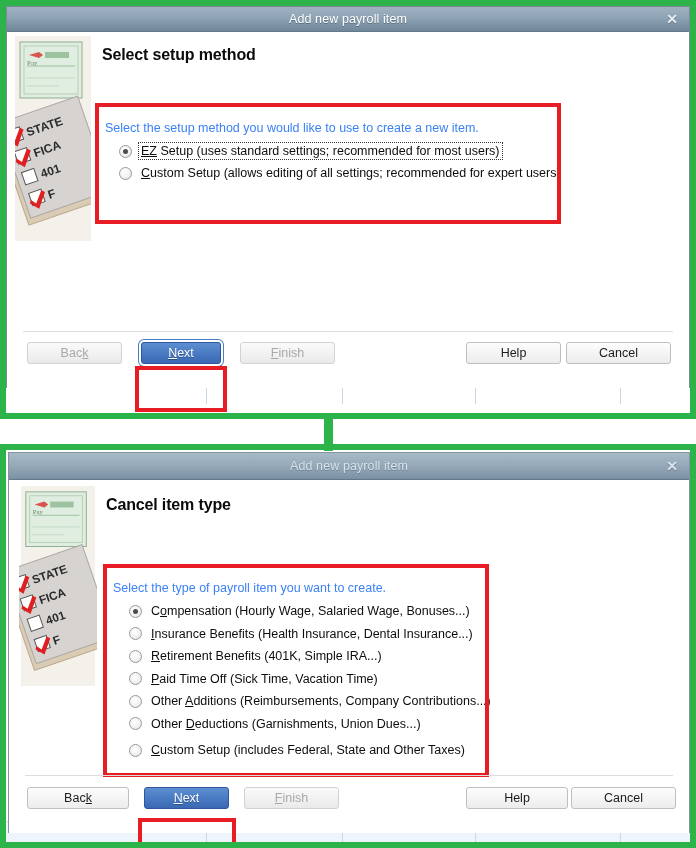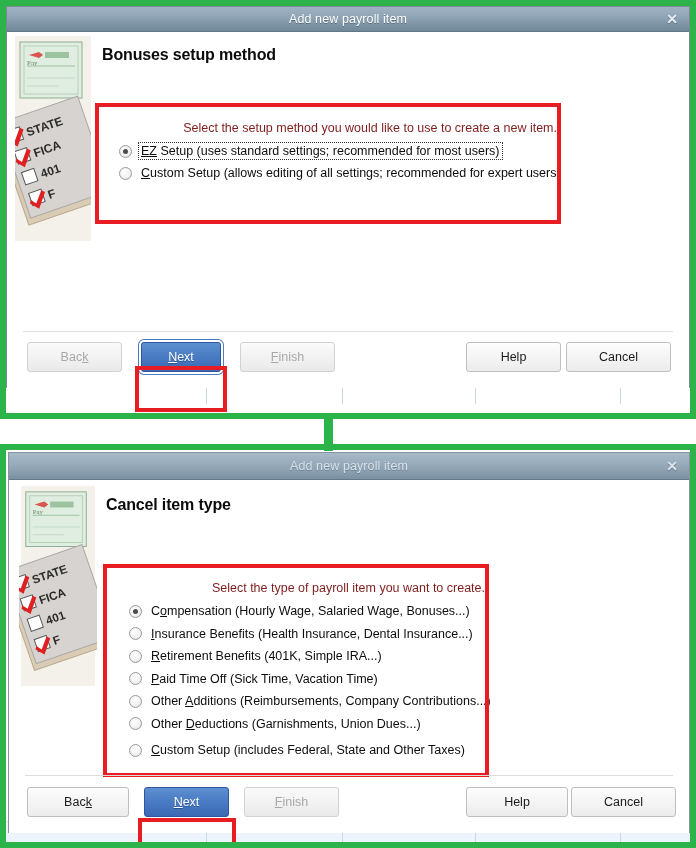--- a/index.html
+++ b/index.html
@@ -193,23 +193,22 @@
 
   .group {
     position: absolute;
     box-sizing: border-box;
   }
   #group-one { left: 92px; top: 75px; width: 458px; height: 113px; padding: 14px 0 0 6px; }
   #group-two { left: 98px; top: 88px; width: 378px; height: 167px; padding: 13px 0 0 6px; }
 
   .intro-text {
     font-size: 12.5px;
-    color: #7f1d1d;
+    color: #3b82f6;
     margin-bottom: 5px;
-    text-align: right;
   }
 
   .radio-row {
     display: flex;
     align-items: center;
     height: 22px;
     margin-left: 14px;
     cursor: pointer;
   }
   #group-two .radio-row { height: 22.5px; margin-left: 16px; }
@@ -262,21 +261,21 @@
   #dialog-two .footer-sep { bottom: 57px; }
 
   .footer {
     position: absolute;
     left: 0; right: 0;
     bottom: 10px;
     height: 40px;
   }
   .btn {
     position: absolute;
-    height: 30px;
+    height: 22px;
     box-sizing: border-box;
     border: 1px solid #bfbfbf;
     border-radius: 3px;
     background: linear-gradient(to bottom, #fdfdfd 0%, #f4f4f4 52%, #ececec 100%);
     font-size: 12.5px;
     color: #1b1b1b;
     display: flex;
     align-items: center;
     justify-content: center;
     cursor: pointer;
@@ -388,21 +387,21 @@
         <path d="M6 89 l4 5 l9 -11 l3 3 l-11 14 l-7 -8 z" fill="#e02020"></path>
         <path d="M6 111 l4 5 l9 -11 l3 3 l-11 14 l-7 -8 z" fill="#e02020"></path>
         <path d="M6 155 l4 5 l9 -11 l3 3 l-11 14 l-7 -8 z" fill="#e02020"></path>
         <text x="24" y="94" font-size="12" font-weight="bold" fill="#2b2b2b" font-family="Liberation Sans, sans-serif">STATE</text>
         <text x="24" y="116" font-size="12" font-weight="bold" fill="#2b2b2b" font-family="Liberation Sans, sans-serif">FICA</text>
         <text x="24" y="138" font-size="12" font-weight="bold" fill="#2b2b2b" font-family="Liberation Sans, sans-serif">401</text>
         <text x="24" y="160" font-size="12" font-weight="bold" fill="#2b2b2b" font-family="Liberation Sans, sans-serif">F</text>
       </g>
     </svg>
 
-    <div class="heading">Bonuses setup method</div>
+    <div class="heading">Select setup method</div>
 
     <div class="group" id="group-one">
       <div class="intro-text">Select the setup method you would like to use to create a new item.</div>
       <div id="d1-options">
           <div class="radio-row">
             <span class="radio-dot checked"></span>
             <span class="radio-label focused"><u>EZ</u> Setup (uses standard settings; recommended for most users)</span>
           </div>
           <div class="radio-row">
             <span class="radio-dot"></span>

